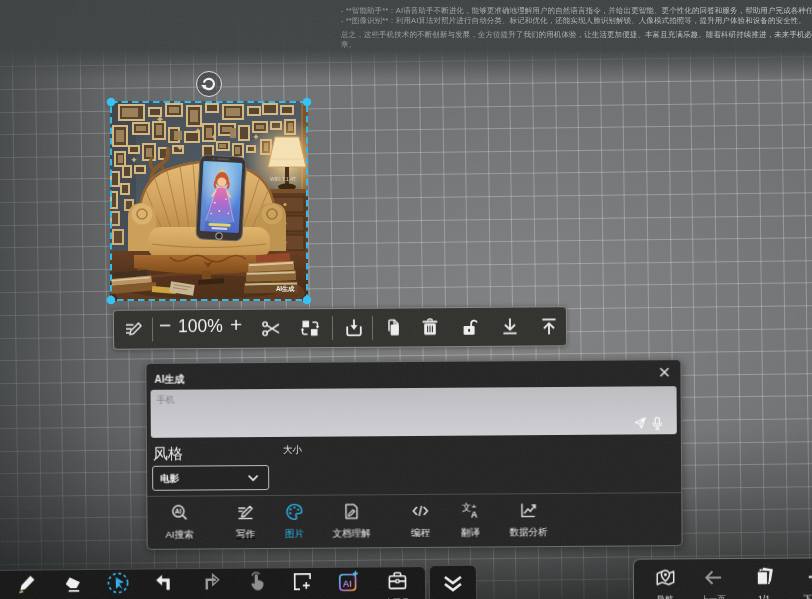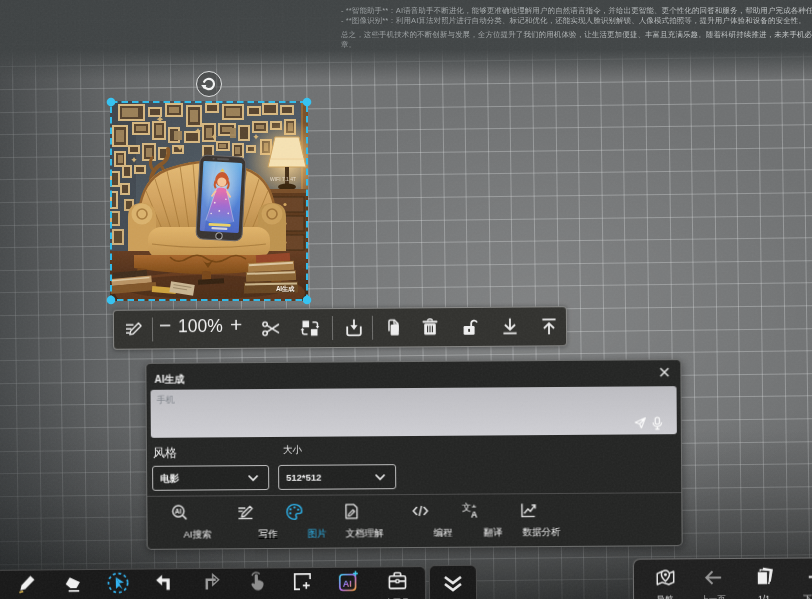--- a/index.html
+++ b/index.html
@@ -30,21 +30,21 @@
   .toptext .gap{height:6px;}
   .vdiv{position:absolute;top:7px;width:1px;height:24px;background:rgba(255,255,255,0.30);}
   .ib{position:absolute;top:8px;width:22px;height:22px;}
   .it{position:absolute;color:#f2f2f2;line-height:1;font-weight:400;}
   .sel{position:absolute;top:102px;height:23px;background:#1f201f;border:1px solid #bcbcbc;
        border-radius:3px;}
   .sel span{position:absolute;left:7px;top:6px;font-size:9.5px;color:#f0f0f0;font-weight:bold;}
   .sel svg{position:absolute;right:9px;top:8px;}
   .tab{position:absolute;top:140px;width:64px;margin-left:-32px;text-align:center;}
   .tab svg{width:18px;height:18px;display:inline-block;}
-  .tab .tl{font-size:9.5px;color:#ececec;margin-top:3px;text-align:right;}
+  .tab .tl{font-size:9.5px;color:#ececec;margin-top:3px;}
   .bt{position:absolute;top:2px;width:48px;margin-left:-24px;text-align:center;}
   .bt svg{width:23px;height:23px;display:inline-block;}
   .bt .bl{font-size:8.5px;color:#e0e0e0;margin-top:1px;}
 </style>
 </head>
 <body>
   <div class="grid"></div>
   <div class="shade"></div>
   <svg width="812" height="599" style="position:absolute;left:0;top:0;z-index:50;pointer-events:none;opacity:0.05;">
     <filter id="grain">
@@ -446,30 +446,24 @@
         background:linear-gradient(180deg,#bdbdc2,#cfcfd4);">
       <div style="position:absolute;left:6px;top:4px;font-size:9px;color:#7e838a;text-align:right;">手机</div>
       <svg style="position:absolute;right:30px;bottom:5px;" width="13" height="13" viewBox="0 0 13 13">
         <path d="M1.5 6.0 L11.5 1.5 L7.5 11.5 L5.8 7.5 Z M5.8 7.5 L11.5 1.5" fill="none" stroke="#fdfdfd" stroke-width="1.2" stroke-linejoin="round"></path>
       </svg>
       <svg style="position:absolute;right:13px;bottom:4px;" width="13" height="14" viewBox="0 0 13 14">
         <rect x="4.4" y="1" width="4.2" height="7" rx="2.1" fill="none" stroke="#fdfdfd" stroke-width="1.2"></rect>
         <path d="M2.3 6.2 a4.2 4.2 0 0 0 8.4 0 M6.5 10.6 v2 M4.5 12.8 h4" fill="none" stroke="#fdfdfd" stroke-width="1.2"></path>
       </svg>
     </div>
-    <div style="position:absolute;left:6px;top:81px;font-size:12px;color:#ececec;">风格</div>
+    <div style="position:absolute;left:6px;top:81px;font-size:15px;color:#ececec;">风格</div>
     <div style="position:absolute;left:136px;top:81px;font-size:9.5px;color:#ececec;">大小</div>
     <div class="sel" style="left:5px;width:115px;">
       <span>电影</span>
-      <svg width="12" height="8" viewBox="0 0 12 8">
-        <path d="M1.5 1.5 L6 6 L10.5 1.5" fill="none" stroke="#eee" stroke-width="1.7"></path>
-      </svg>
-    </div>
-    <div class="sel" style="left:131px;width:116px;">
-      <span>512*512</span>
       <svg width="12" height="8" viewBox="0 0 12 8">
         <path d="M1.5 1.5 L6 6 L10.5 1.5" fill="none" stroke="#eee" stroke-width="1.7"></path>
       </svg>
     </div>
     <div style="position:absolute;left:0;top:132px;width:100%;height:1px;background:#4a4a4a;"></div>
     <div class="tab" style="left:32px;">
       <svg viewBox="0 0 18 18">
         <circle cx="8" cy="7.6" r="5.6" fill="none" stroke="#e8e8e8" stroke-width="1.4"></circle>
         <path d="M12.2 11.8 L16 15.6" stroke="#e8e8e8" stroke-width="1.6"></path>
         <text x="4.6" y="10.2" font-size="6.5" font-weight="bold" fill="#e8e8e8" font-family="Liberation Sans">AI</text>

